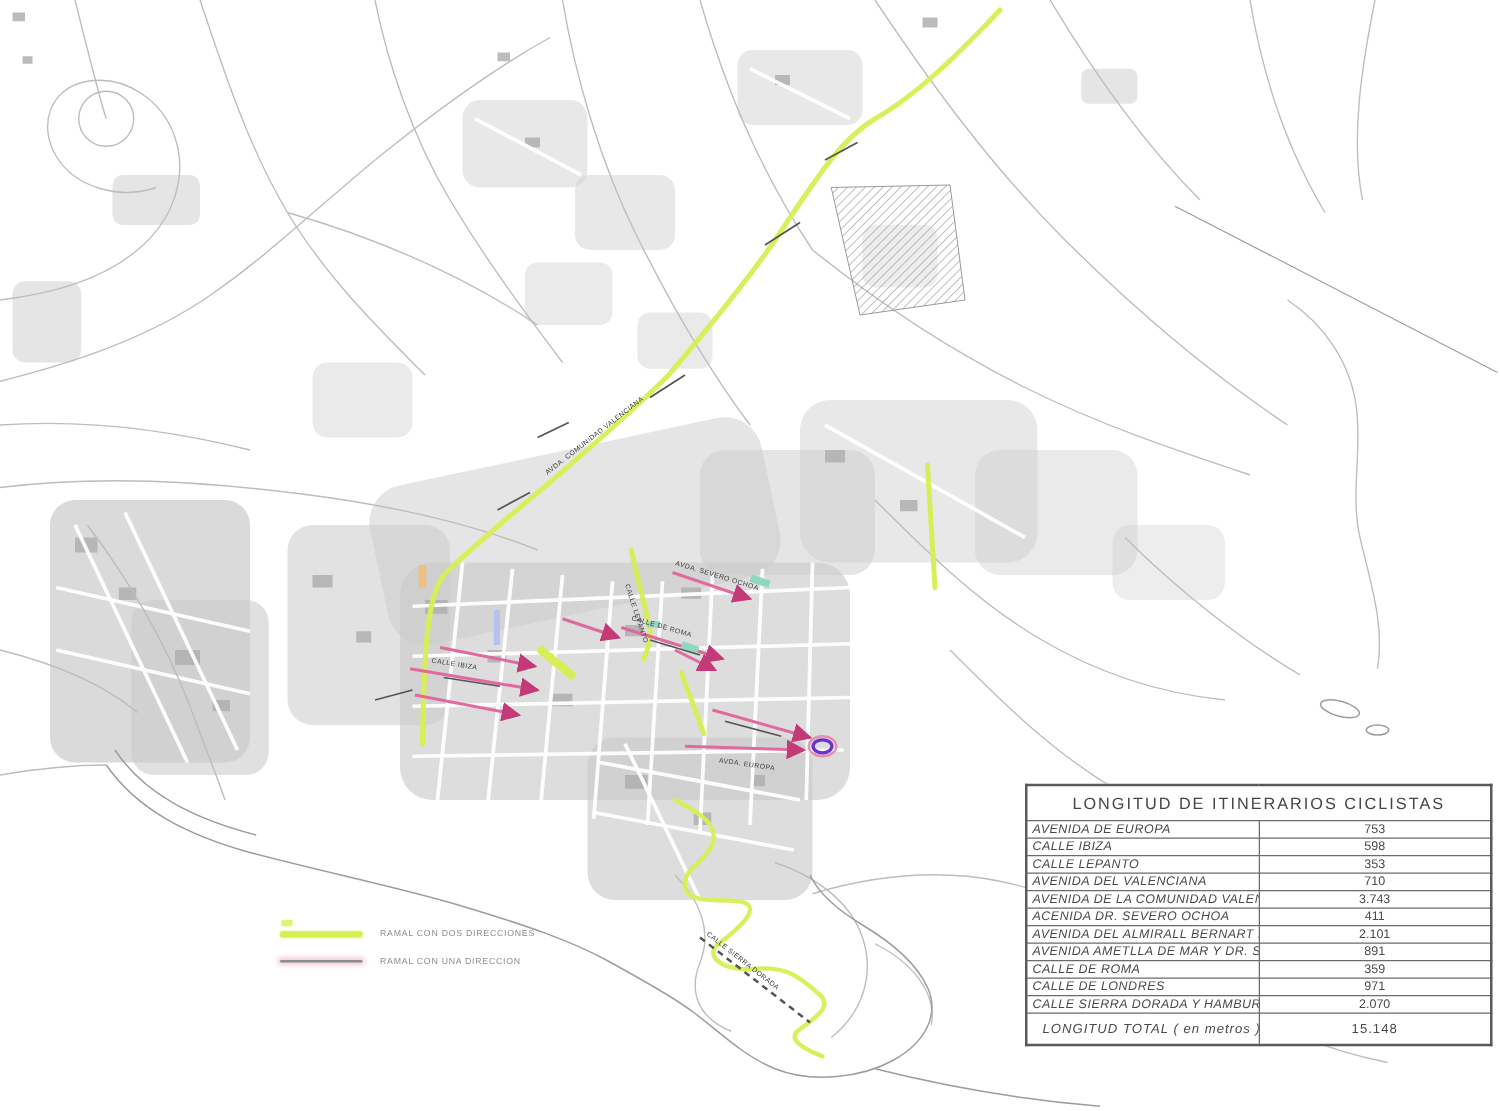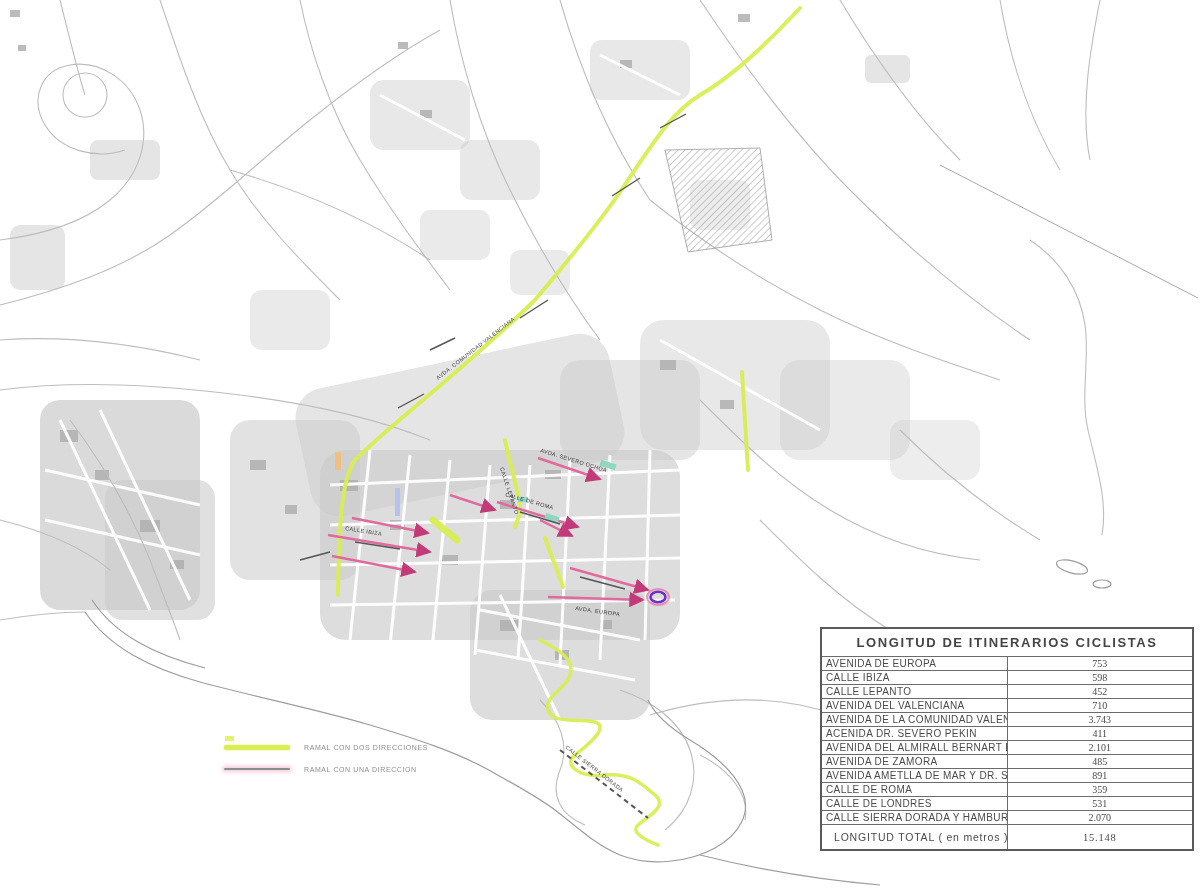--- a/index.html
+++ b/index.html
@@ -14,24 +14,24 @@
   .swatch{width:66px;height:5px;border-radius:2px;flex:0 0 auto;}
   .swatch.two{background:#d9ee53;box-shadow:0 0 2px #d9ee53;}
   .swatch.one{background:#8c8c8c;height:2px;box-shadow:0 0 4px 2px #f3cade;}
   .legend-label{margin-left:14px;font-size:7px;color:#8d8d8d;letter-spacing:.6px;white-space:nowrap;}
   .legend-chip{position:absolute;left:1px;top:0px;width:9px;height:5px;background:#e4f36e;}
   
   .table-wrap{position:absolute;left:820px;top:627px;width:374px;background:#fff;}
   table{border-collapse:collapse;width:100%;table-layout:fixed;
         color:#4a4a4a;border:2px solid #5a5a5a;}
   th,td{border:1px solid #6b6b6b;overflow:hidden;white-space:nowrap;}
-  th.title{height:25px;font-size:13px;font-weight:bold;letter-spacing:1.6px;
+  th.title{height:25px;font-size:13px;font-weight:normal;letter-spacing:1.6px;
            color:#454545;text-align:center;}
-  td.name{font-size:10px;letter-spacing:.4px;padding:0 0 0 4px;height:13px;line-height:12px;}
-  td.val{font-size:10px;text-align:center;width:80px;font-family:Liberation Serif, serif;}
+  td.name{font-size:10px;letter-spacing:.4px;padding:0 0 0 4px;height:13px;line-height:12px;font-style:italic;}
+  td.val{font-size:10px;text-align:center;width:80px;}
   tr.total td{height:22px;font-size:10.5px;letter-spacing:.8px;}
   tr.total td.name{text-align:right;padding-left:12px;}
 </style>
 </head>
 <body>
 
 <div class="canvas">
 
 <svg width="1200" height="889" viewBox="0 0 1200 889">
   <defs>
@@ -236,53 +236,49 @@
     <tr>
             <td class="name">AVENIDA DE EUROPA</td>
             <td class="val">753</td>
           </tr>
     <tr>
             <td class="name">CALLE IBIZA</td>
             <td class="val">598</td>
           </tr>
     <tr>
             <td class="name">CALLE LEPANTO</td>
-            <td class="val">452</td>
+            <td class="val">353</td>
           </tr>
     <tr>
             <td class="name">AVENIDA DEL VALENCIANA</td>
             <td class="val">710</td>
           </tr>
     <tr>
             <td class="name">AVENIDA DE LA COMUNIDAD VALENCIANA</td>
             <td class="val">3.743</td>
           </tr>
     <tr>
-            <td class="name">ACENIDA DR. SEVERO PEKIN</td>
+            <td class="name">ACENIDA DR. SEVERO OCHOA</td>
             <td class="val">411</td>
           </tr>
     <tr>
             <td class="name">AVENIDA DEL ALMIRALL BERNART DE SARRIA</td>
             <td class="val">2.101</td>
           </tr>
     <tr>
-            <td class="name">AVENIDA DE ZAMORA</td>
-            <td class="val">485</td>
-          </tr>
-    <tr>
             <td class="name">AVENIDA AMETLLA DE MAR Y DR. SEVERO OCHOA</td>
             <td class="val">891</td>
           </tr>
     <tr>
             <td class="name">CALLE DE ROMA</td>
             <td class="val">359</td>
           </tr>
     <tr>
             <td class="name">CALLE DE LONDRES</td>
-            <td class="val">531</td>
+            <td class="val">971</td>
           </tr>
     <tr>
             <td class="name">CALLE SIERRA DORADA Y HAMBURGO</td>
             <td class="val">2.070</td>
           </tr>
     <tr class="total">
       <td class="name">LONGITUD TOTAL ( en metros )</td>
       <td class="val">15.148</td>
     </tr>
   </tbody>

